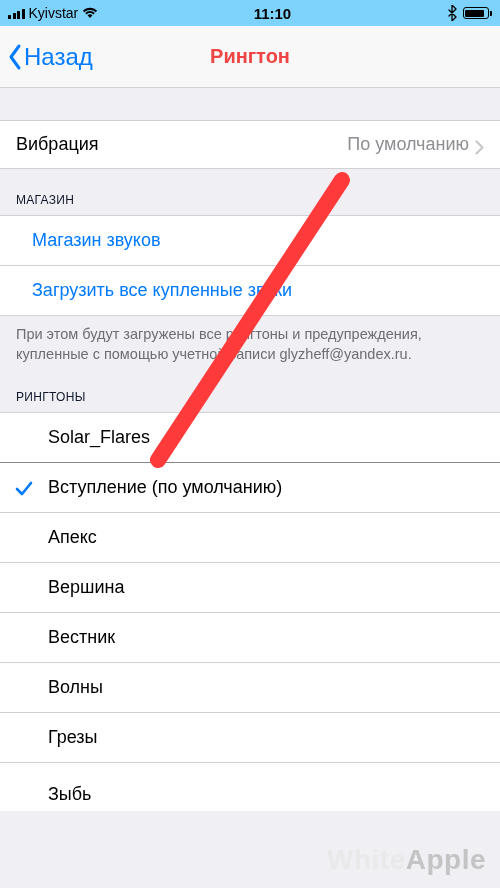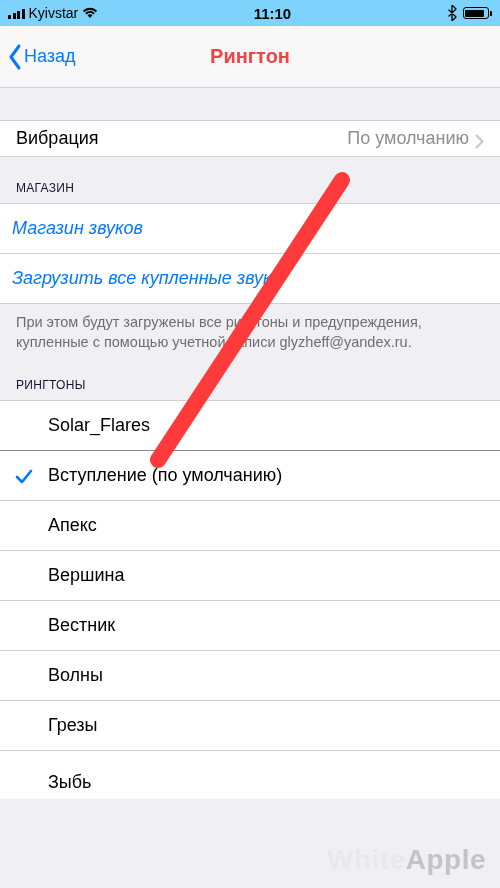--- a/index.html
+++ b/index.html
@@ -38,50 +38,50 @@
 
   .nav-bar {
     height: 62px;
     background: #f8f8f8;
     border-bottom: 1px solid #d1d1d4;
     display: flex;
     align-items: center;
     position: relative;
     padding: 0 8px;
   }
-  .back-btn { display:flex; align-items:center; color:#007aff; font-size:18px; gap:2px; }
+  .back-btn { display:flex; align-items:center; color:#007aff; font-size:24px; gap:2px; }
   .chevron-left { width: 14px; height: 28px; }
   .nav-title { position:absolute; left:0; right:0; text-align:center; font-size:20px; font-weight:600; color:#ef4444; pointer-events:none; }
 
   .spacer { height: 32px; }
 
   .cell {
     background:#fff;
     border-top:1px solid #d1d1d4;
     border-bottom:1px solid #d1d1d4;
     display:flex;
     align-items:center;
     justify-content:space-between;
-    padding: 7px 16px;
+    padding: 13px 16px;
     font-size: 18px;
   }
   .cell .value { color:#8e8e93; font-size:18px; display:flex; align-items:flex-end; gap:6px; }
   .chevron-right { width:9px; height:15px; }
 
   .section-header {
     padding: 24px 16px 8px 16px;
     font-size: 12px;
     color:#0f172a;
     text-transform: uppercase;
     letter-spacing: 0.3px;
   }
 
   .list { background:#fff; border-top:1px solid #d1d1d4; border-bottom:1px solid #d1d1d4; }
   .list .link-cell, .list .footer-cell { border:none; border-bottom:1px solid #d1d1d4; }
-  .link-cell { background:#fff; padding:14px 12px; font-size:18px; color:#007aff;font-style:italic; }
+  .link-cell { background:#fff; padding:14px 32px; font-size:18px; color:#007aff; }
   .footer-text {
     padding: 9px 16px 16px 16px;
     font-size: 14.5px;
     color:#6d6d72;
     line-height: 1.35;
   }
 
   .ringtone-list { background:#fff; border-top:1px solid #d1d1d4; }
   .rt-cell {
     display:flex; align-items:center;

